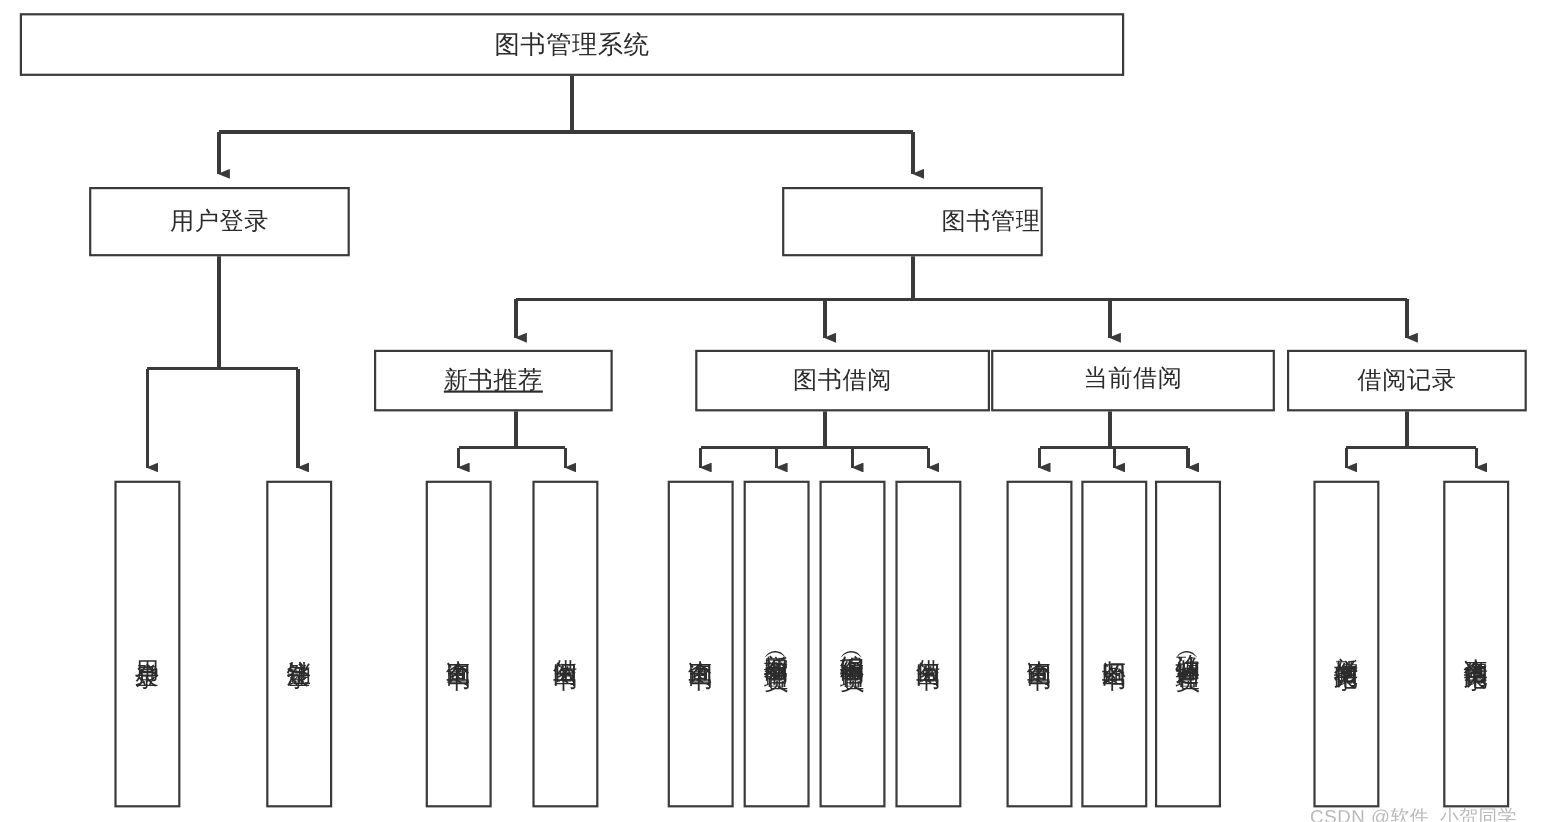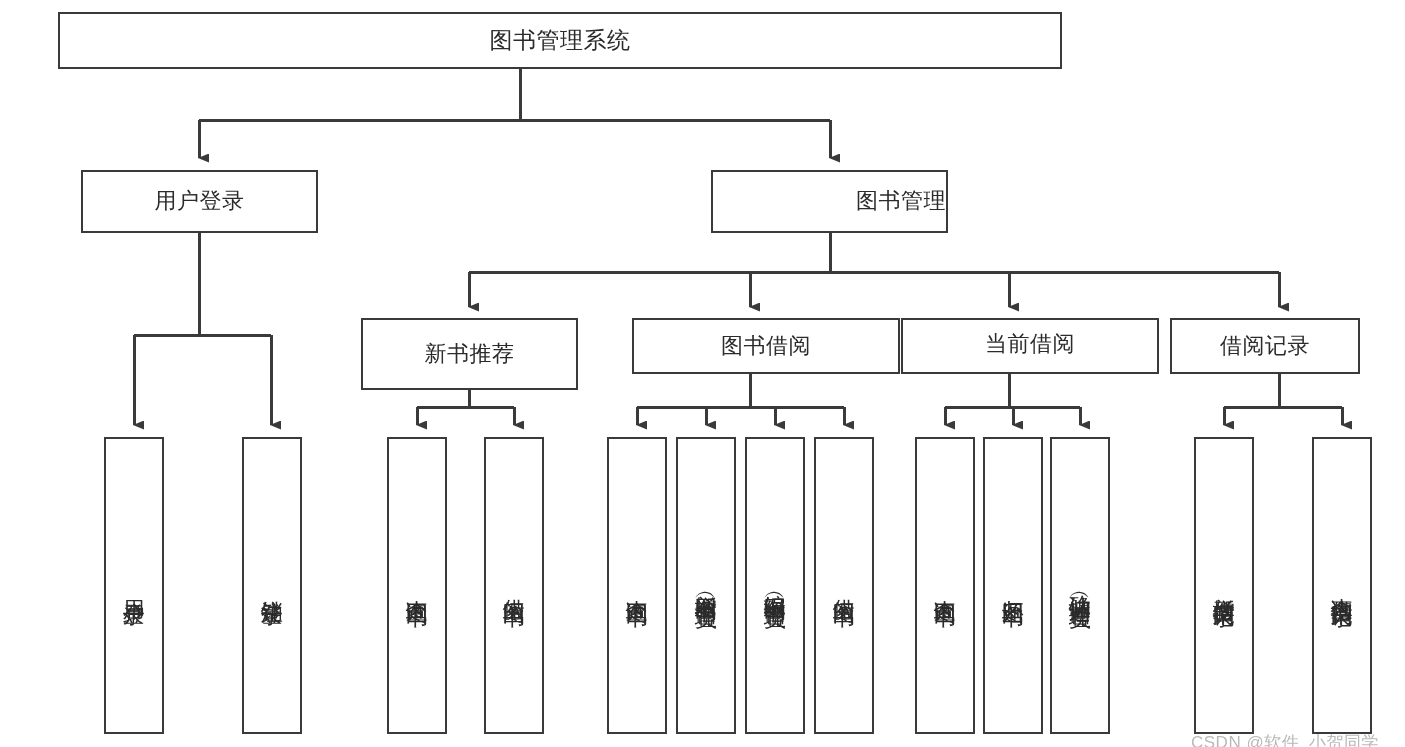--- a/index.html
+++ b/index.html
@@ -117,41 +117,41 @@
       <path d="M 1013,407 L 1013,425" marker-end="url(#arrowhead)"></path>
       <path d="M 1080,407 L 1080,425" marker-end="url(#arrowhead)"></path>
 
       <path d="M 1279,374 L 1279,407"></path>
       <path d="M 1224,407 L 1342,407"></path>
       <path d="M 1224,407 L 1224,425" marker-end="url(#arrowhead)"></path>
       <path d="M 1342,407 L 1342,425" marker-end="url(#arrowhead)"></path>
     </g>
   </svg>
 
-  <div class="node horizontal root" style="left:18px; top:12px; width:1004px; height:57px;margin-left:40px;">
+  <div class="node horizontal root" style="left:18px; top:12px; width:1004px; height:57px;">
     <span class="label">图书管理系统</span>
   </div>
 
   <div class="node horizontal" style="left:81px; top:170px; width:237px; height:63px;">
     <span class="label">用户登录</span>
   </div>
   <div class="node horizontal" style="left:711px; top:170px; width:237px; height:63px;justify-content:flex-end;">
     <span class="label">图书管理</span>
   </div>
 
-  <div class="node horizontal" style="left:361px; top:318px; width:217px; height:72px;">
+  <div class="node horizontal" style="left:340px; top:318px; width:217px; height:56px;text-decoration:underline;">
     <span class="label">新书推荐</span>
   </div>
   <div class="node horizontal" style="left:632px; top:318px; width:268px; height:56px;">
     <span class="label">图书借阅</span>
   </div>
   <div class="node horizontal" style="left:901px; top:318px; width:258px; height:56px;font-family:Liberation Mono, monospace;">
     <span class="label">当前借阅</span>
   </div>
-  <div class="node horizontal" style="left:1170px; top:318px; width:190px; height:56px;">
+  <div class="node horizontal" style="left:1170px; top:318px; width:218px; height:56px;">
     <span class="label">借阅记录</span>
   </div>
 
   <div class="node vertical" style="left:104px; top:437px; width:60px; height:297px;">
     <span class="label">用户登录</span>
   </div>
   <div class="node vertical" style="left:242px; top:437px; width:60px; height:297px;">
     <span class="label">注销登录</span>
   </div>
 

